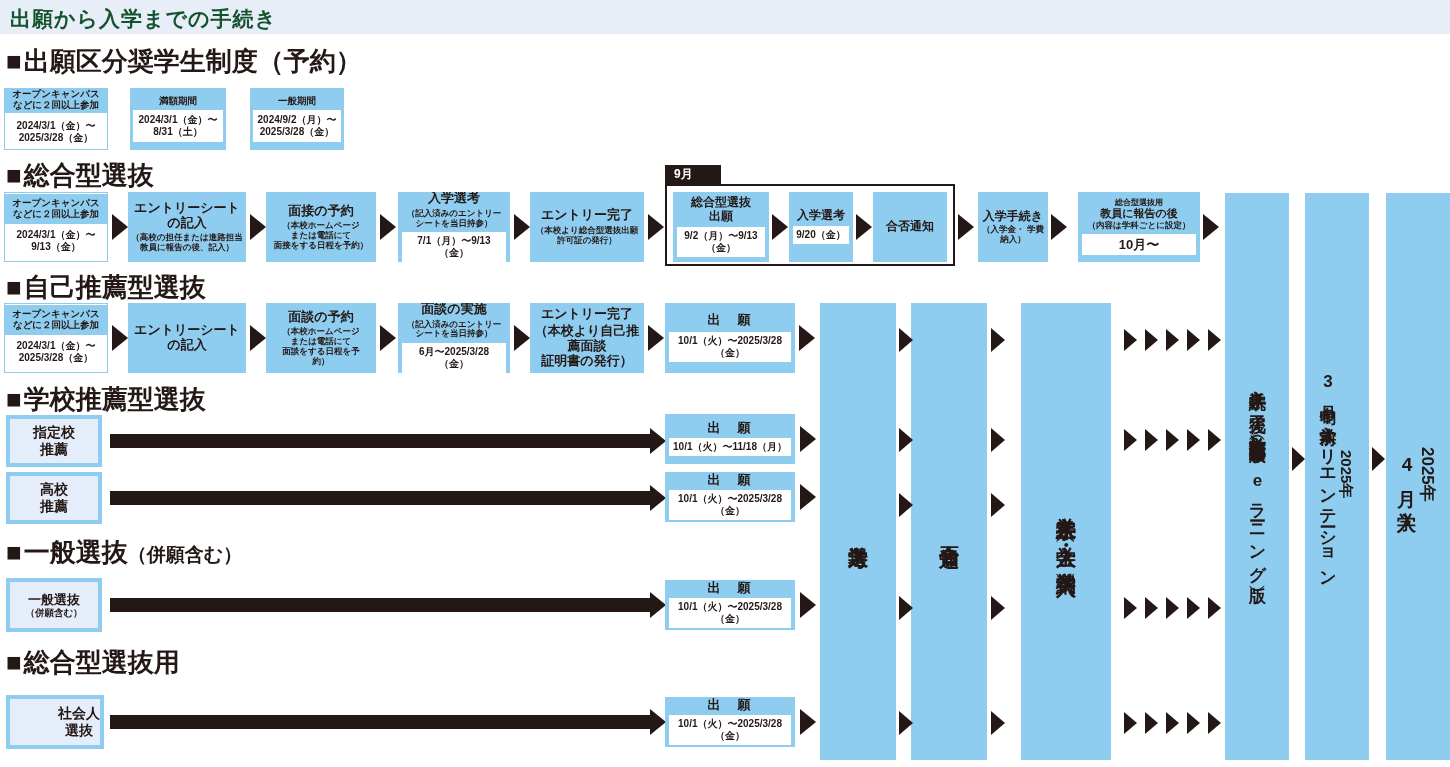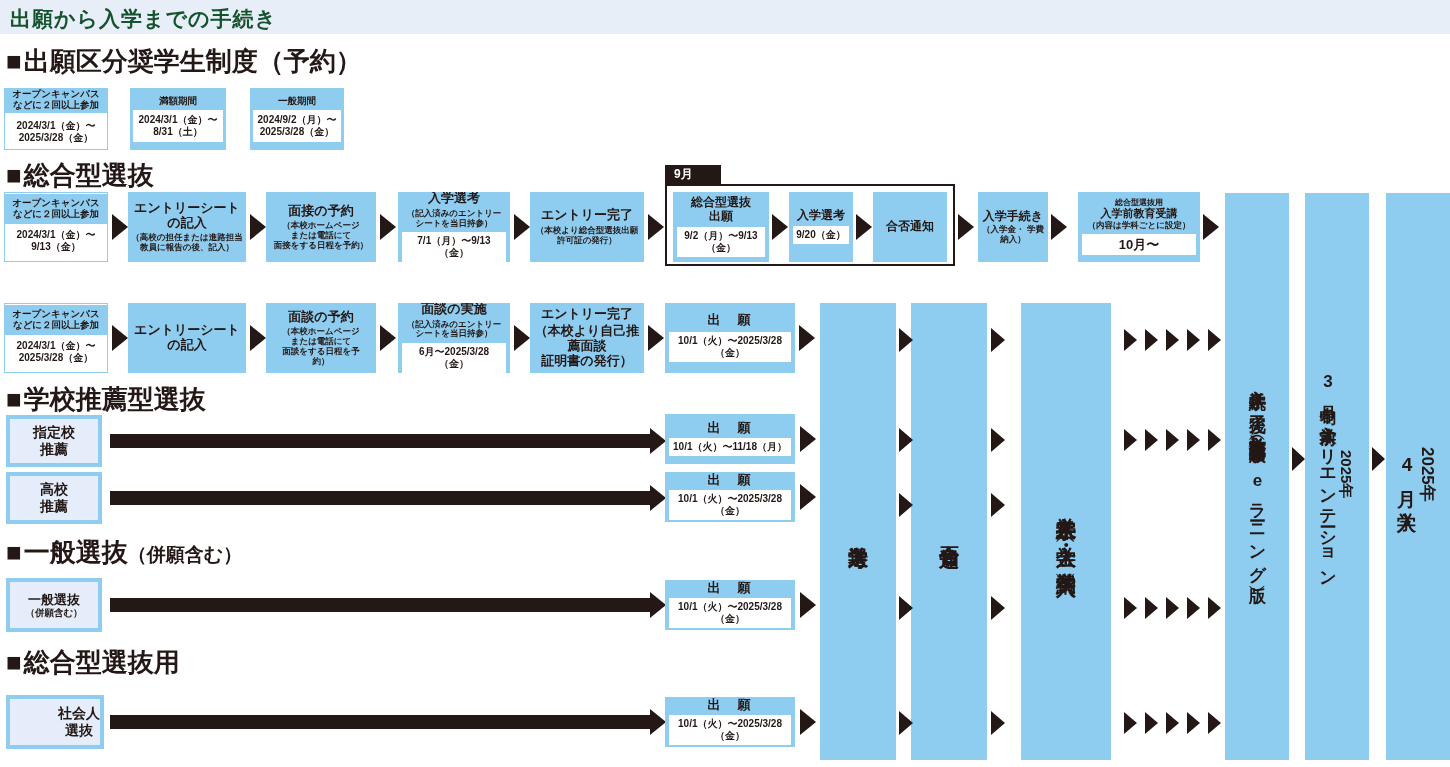--- a/index.html
+++ b/index.html
@@ -118,20 +118,21 @@
 </style>
 </head>
 <body>
 
 <div id="stage">
     <div class="page-banner">
       <div class="ttl">出願から入学までの手続き</div>
     </div>
     <div class="sec-head" style="left: 6px; top: 44px;"><span class="sq big">■</span><span class="big">出願区分奨学生制度（予約）</span></div>
     <div class="sec-head" style="left: 6px; top: 158px;"><span class="sq big">■</span><span class="big">総合型選抜</span></div>
+    <div class="sec-head" style="left: 6px; top: 270px;"><span class="sq big">■</span><span class="big">自己推薦型選抜</span></div>
     <div class="sec-head" style="left: 6px; top: 535px;"><span class="sq big">■</span><span class="big">一般選抜</span><span class="small">（併願含む）</span></div>
     <div class="sec-head" style="left: 6px; top: 382px;"><span class="sq big">■</span><span class="big">学校推薦型選抜</span></div>
     <div class="sec-head" style="left: 6px; top: 645px;"><span class="sq big">■</span><span class="big">総合型選抜用</span></div>
     <div class="box whitebody" style="left: 4px; top: 88px; width: 104px; height: 62px; padding: 0px;">
       <div class="hd" style="font-size: 9.5px; padding: 3px 1px;">オープンキャンパス<br>などに２回以上参加</div>
       <div class="val" style="font-size: 10px; width: calc(100% - 8px); margin: 3px 4px 4px; padding: 4px 2px;">2024/3/1（金）〜<br>2025/3/28（金）</div>
     </div>
     <div class="box" style="left: 130px; top: 88px; width: 96px; height: 62px; padding: 3px;">
       <div class="hd" style="font-size: 9.5px; padding: 0px 0px 4px;">満額期間</div>
       <div class="val" style="font-size: 10px; width: 100%; margin: 0px; padding: 4px 2px;">2024/3/1（金）〜<br>8/31（土）</div>
@@ -184,21 +185,21 @@
       <div class="hd" style="font-size: 12px;">合否通知</div>
     </div>
     <div class="arrow" style="left: 958px; top: 214px; border-width: 13px 0px 13px 16px;"></div>
     <div class="box" style="left: 978px; top: 192px; width: 70px; height: 70px; padding: 2px;">
       <div class="hd" style="font-size: 12px;">入学手続き</div>
       <div class="sub" style="font-size: 8.5px; margin-top: 2px;">（入学金・ 学費納入）</div>
     </div>
     <div class="arrow" style="left: 1051px; top: 214px; border-width: 13px 0px 13px 16px;"></div>
     <div class="box" style="left: 1078px; top: 192px; width: 122px; height: 70px; padding: 2px;">
       <div class="sub" style="font-size: 8px;">総合型選抜用</div>
-      <div class="hd" style="font-size: 11px;">入学前教育受講</div>
+      <div class="hd" style="font-size: 11px;">教員に報告の後</div>
       <div class="sub" style="font-size: 8.5px; margin-top: 2px;">（内容は学科ごとに設定）</div>
       <div class="val" style="font-size: 13px; width: calc(100% - 4px); margin: 3px 2px 1px; padding: 3px 2px;">10月〜</div>
     </div>
     <div class="arrow" style="left: 1203px; top: 214px; border-width: 13px 0px 13px 16px;"></div>
     <div class="box whitebody" style="left: 4px; top: 303px; width: 104px; height: 70px; padding: 0px;">
       <div class="hd" style="font-size: 9.5px; padding: 4px 1px;">オープンキャンパス<br>などに２回以上参加</div>
       <div class="val" style="font-size: 10px; width: calc(100% - 8px); margin: 2px 4px 4px; padding: 3px 2px;">2024/3/1（金）〜<br>2025/3/28（金）</div>
     </div>
     <div class="arrow" style="left: 112px; top: 325px; border-width: 13px 0px 13px 16px;"></div>
     <div class="box" style="left: 128px; top: 303px; width: 118px; height: 70px; padding: 2px;">

